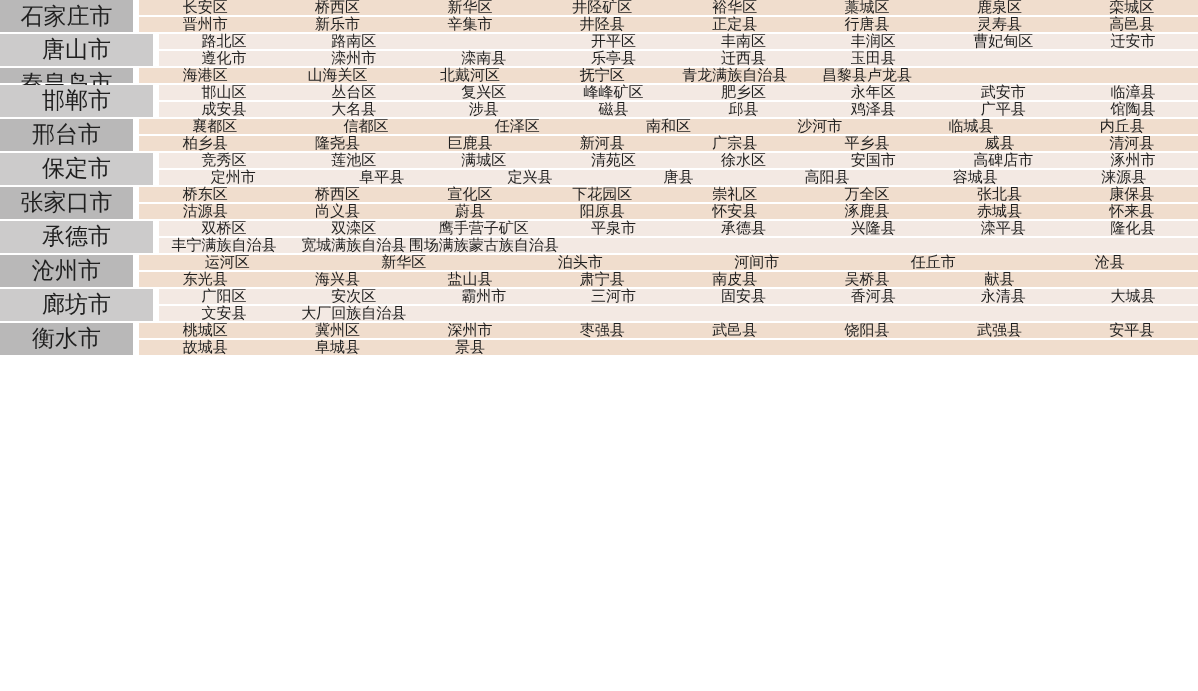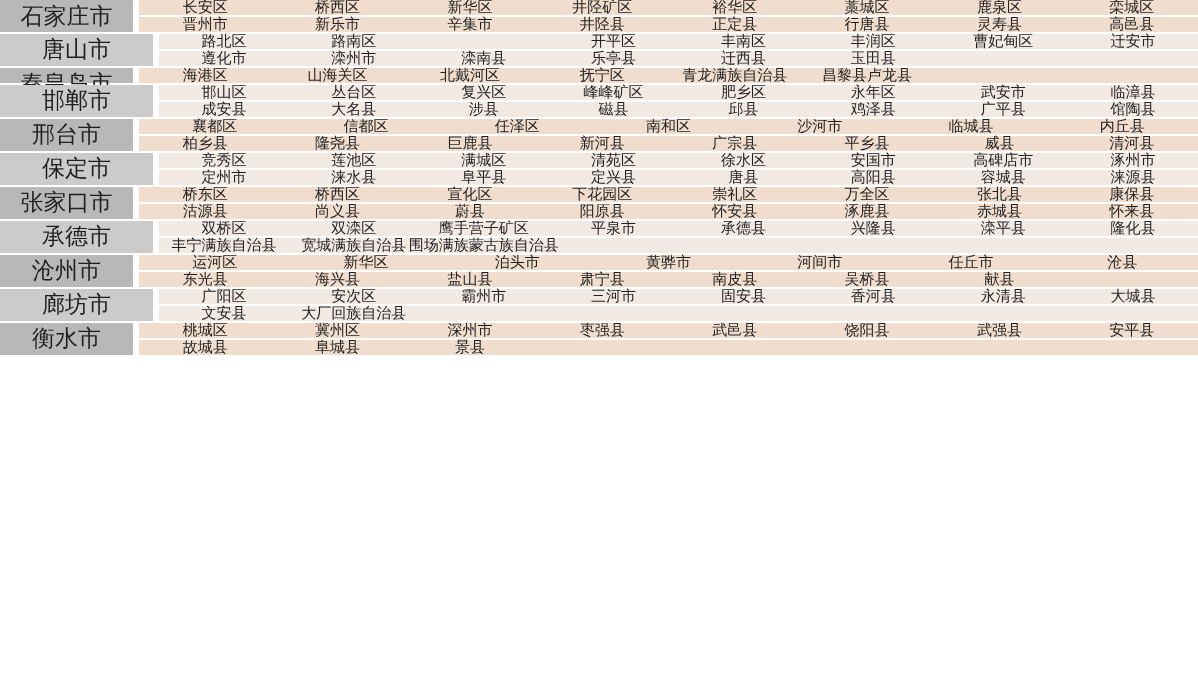--- a/index.html
+++ b/index.html
@@ -217,21 +217,20 @@
           <div class="cell">莲池区</div>
           <div class="cell">满城区</div>
           <div class="cell">清苑区</div>
           <div class="cell">徐水区</div>
           <div class="cell">安国市</div>
           <div class="cell">高碑店市</div>
           <div class="cell">涿州市</div>
         </div>
         <div class="row light">
           <div class="cell">定州市</div>
-          <div class="cell">涞水县</div>
           <div class="cell">阜平县</div>
           <div class="cell">定兴县</div>
           <div class="cell">唐县</div>
           <div class="cell">高阳县</div>
           <div class="cell">容城县</div>
           <div class="cell">涞源县</div>
         </div>
       </div>
     </div>
     <div class="group">
@@ -290,21 +289,20 @@
     </div>
     <div class="group">
       <div class="city-cell dark">
         <div class="city-label">沧州市</div>
       </div>
       <div class="rows">
         <div class="row dark">
           <div class="cell">运河区</div>
           <div class="cell">新华区</div>
           <div class="cell">泊头市</div>
-          <div class="cell">黄骅市</div>
           <div class="cell">河间市</div>
           <div class="cell">任丘市</div>
           <div class="cell">沧县</div>
         </div>
         <div class="row dark">
           <div class="cell">东光县</div>
           <div class="cell">海兴县</div>
           <div class="cell">盐山县</div>
           <div class="cell">肃宁县</div>
           <div class="cell">南皮县</div>

